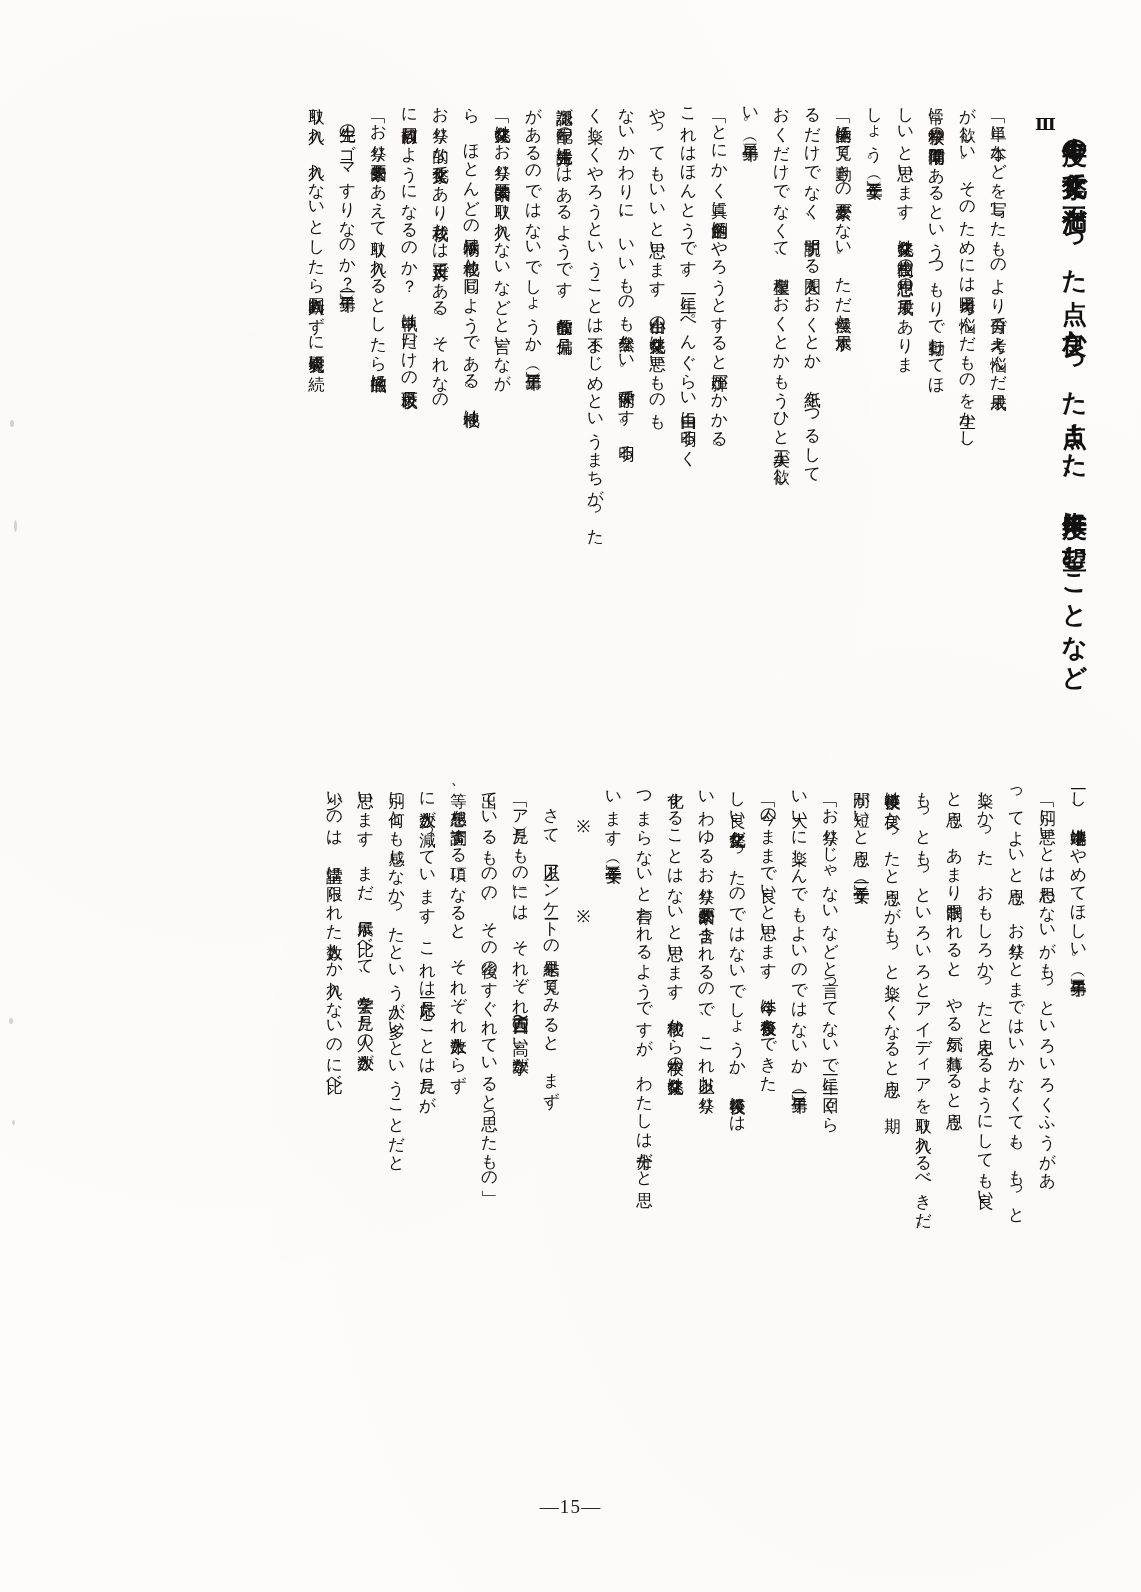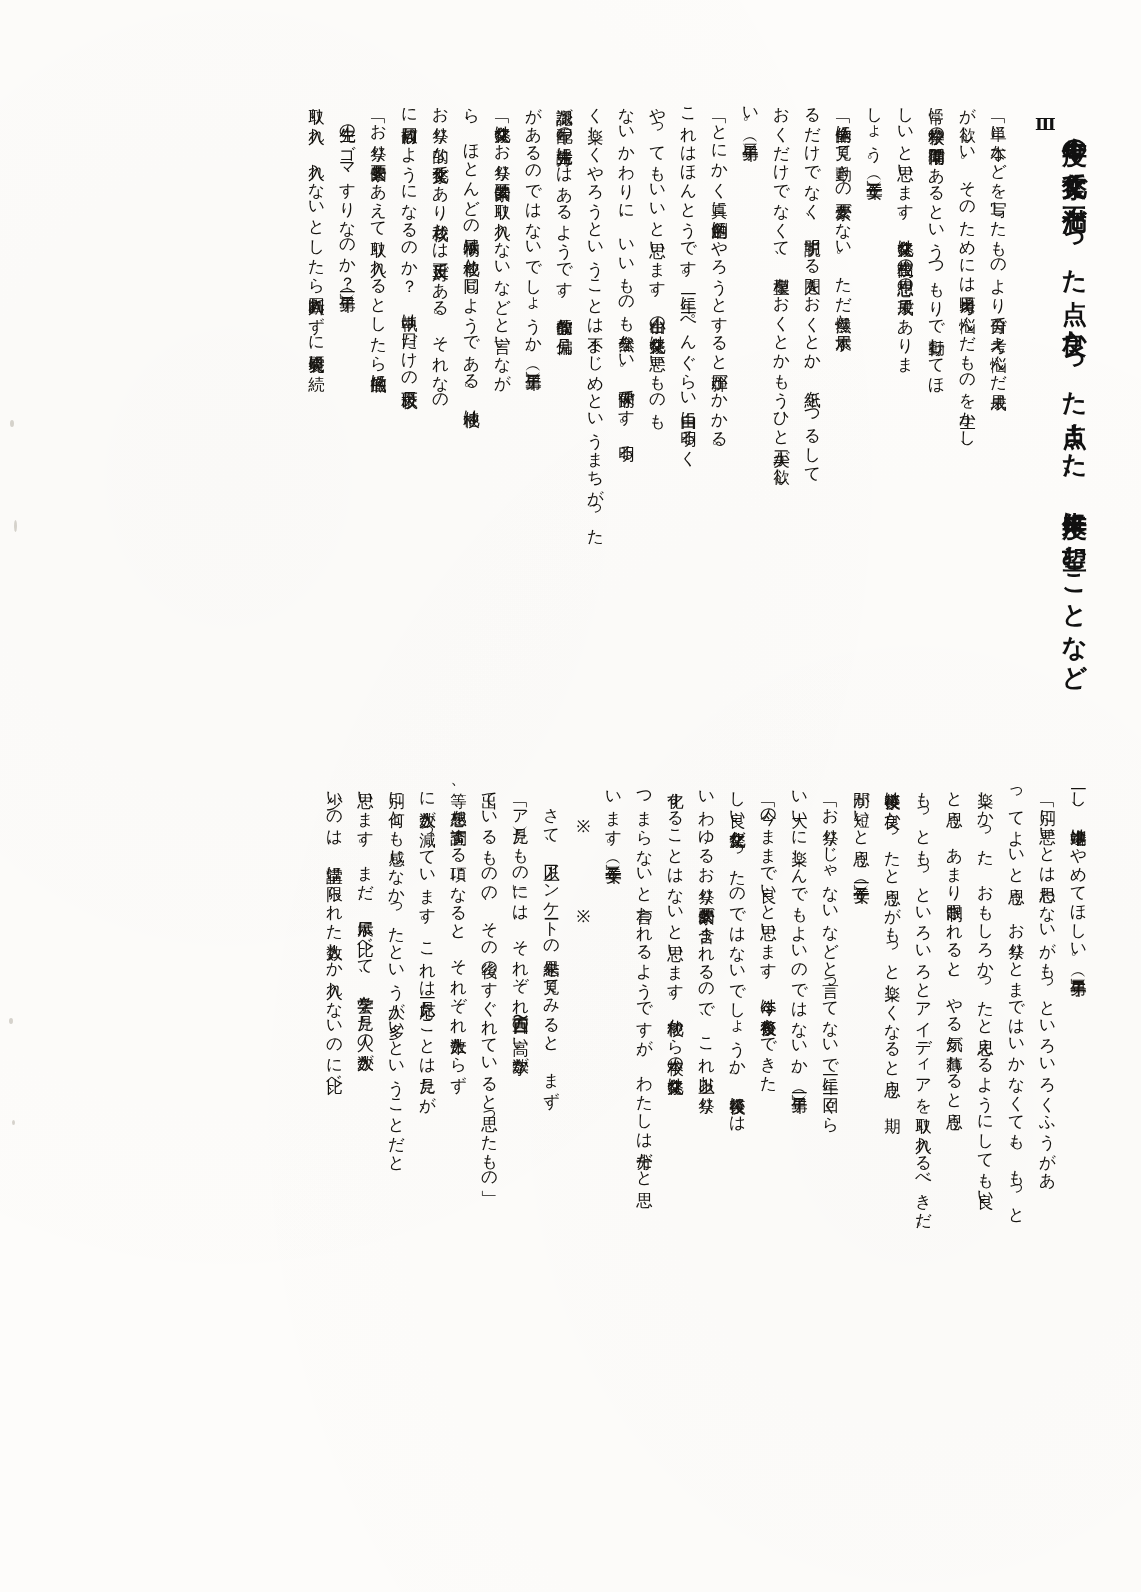--- a/index.html
+++ b/index.html
@@ -172,13 +172,14 @@
     <div class="tcol">間が短いと思う。」（一年女子）</div>
     <div class="tcol">後夜祭は良かったと思うがもっと楽しくなると思う。期</div>
     <div class="tcol">もっともっといろいろとアイディアを取り入れるべきだ。</div>
     <div class="tcol">と思う。あまり制限されると、やる気が薄れると思う。</div>
     <div class="tcol">楽しかった、おもしろかったと思えるようにしても良い</div>
     <div class="tcol">ってよいと思う。お祭りとまではいかなくても、もっと</div>
     <div class="tcol indent">「別に悪いとは思わないがもっといろいろくふうがあ</div>
     <div class="tcol">一し、中途半端はやめてほしい。」（二年男子）</div>
   </div>
 
+  <div class="page-number">—15—</div>
 </div>
 
 </body></html>

